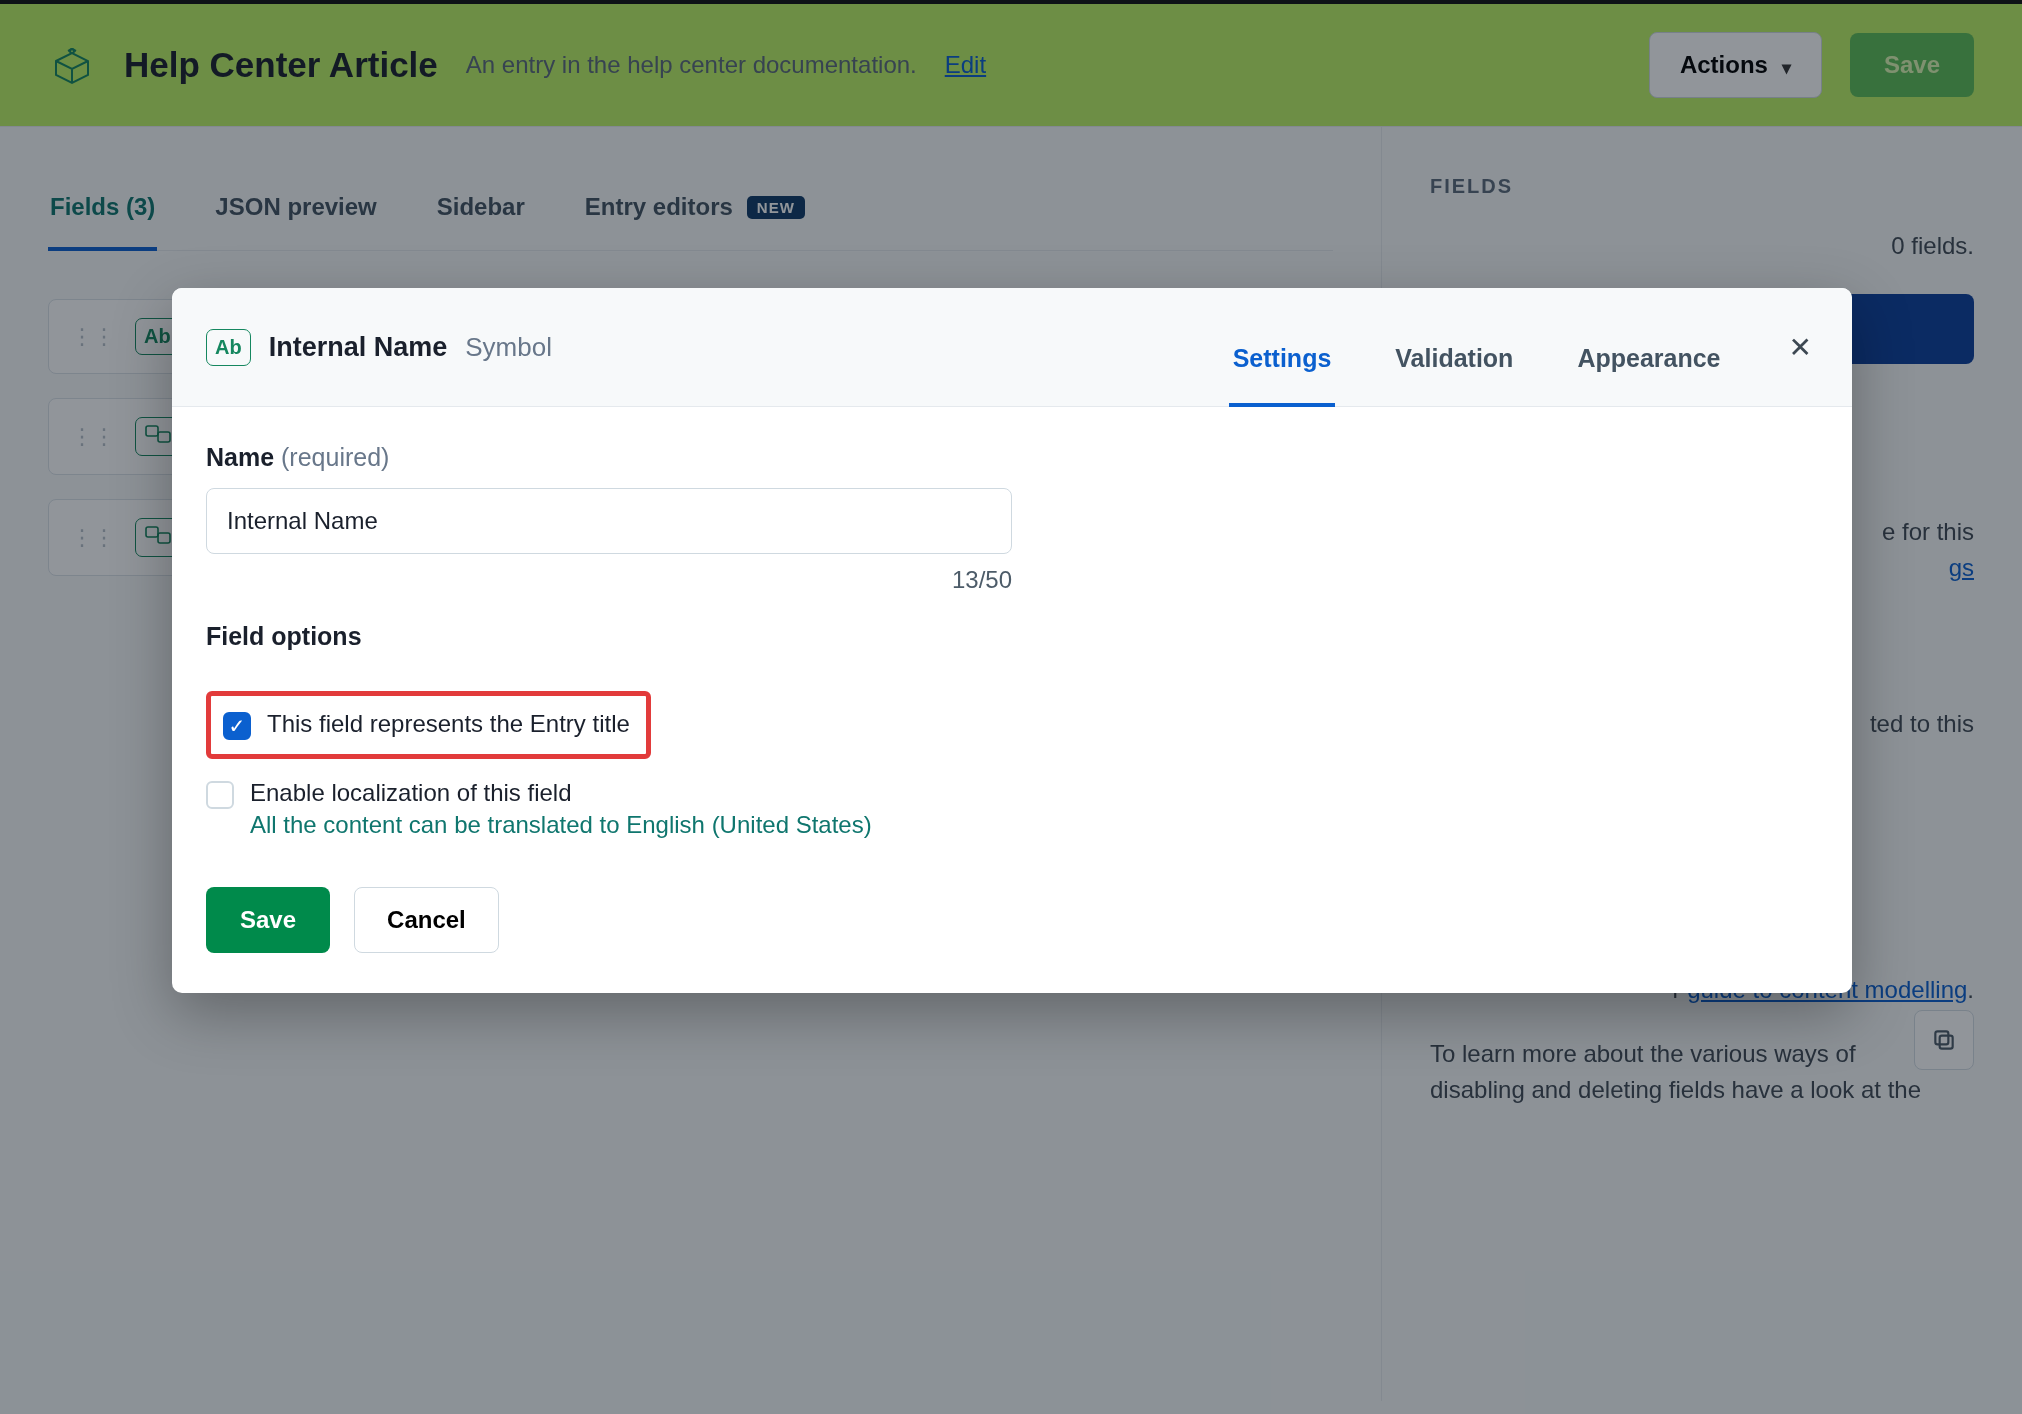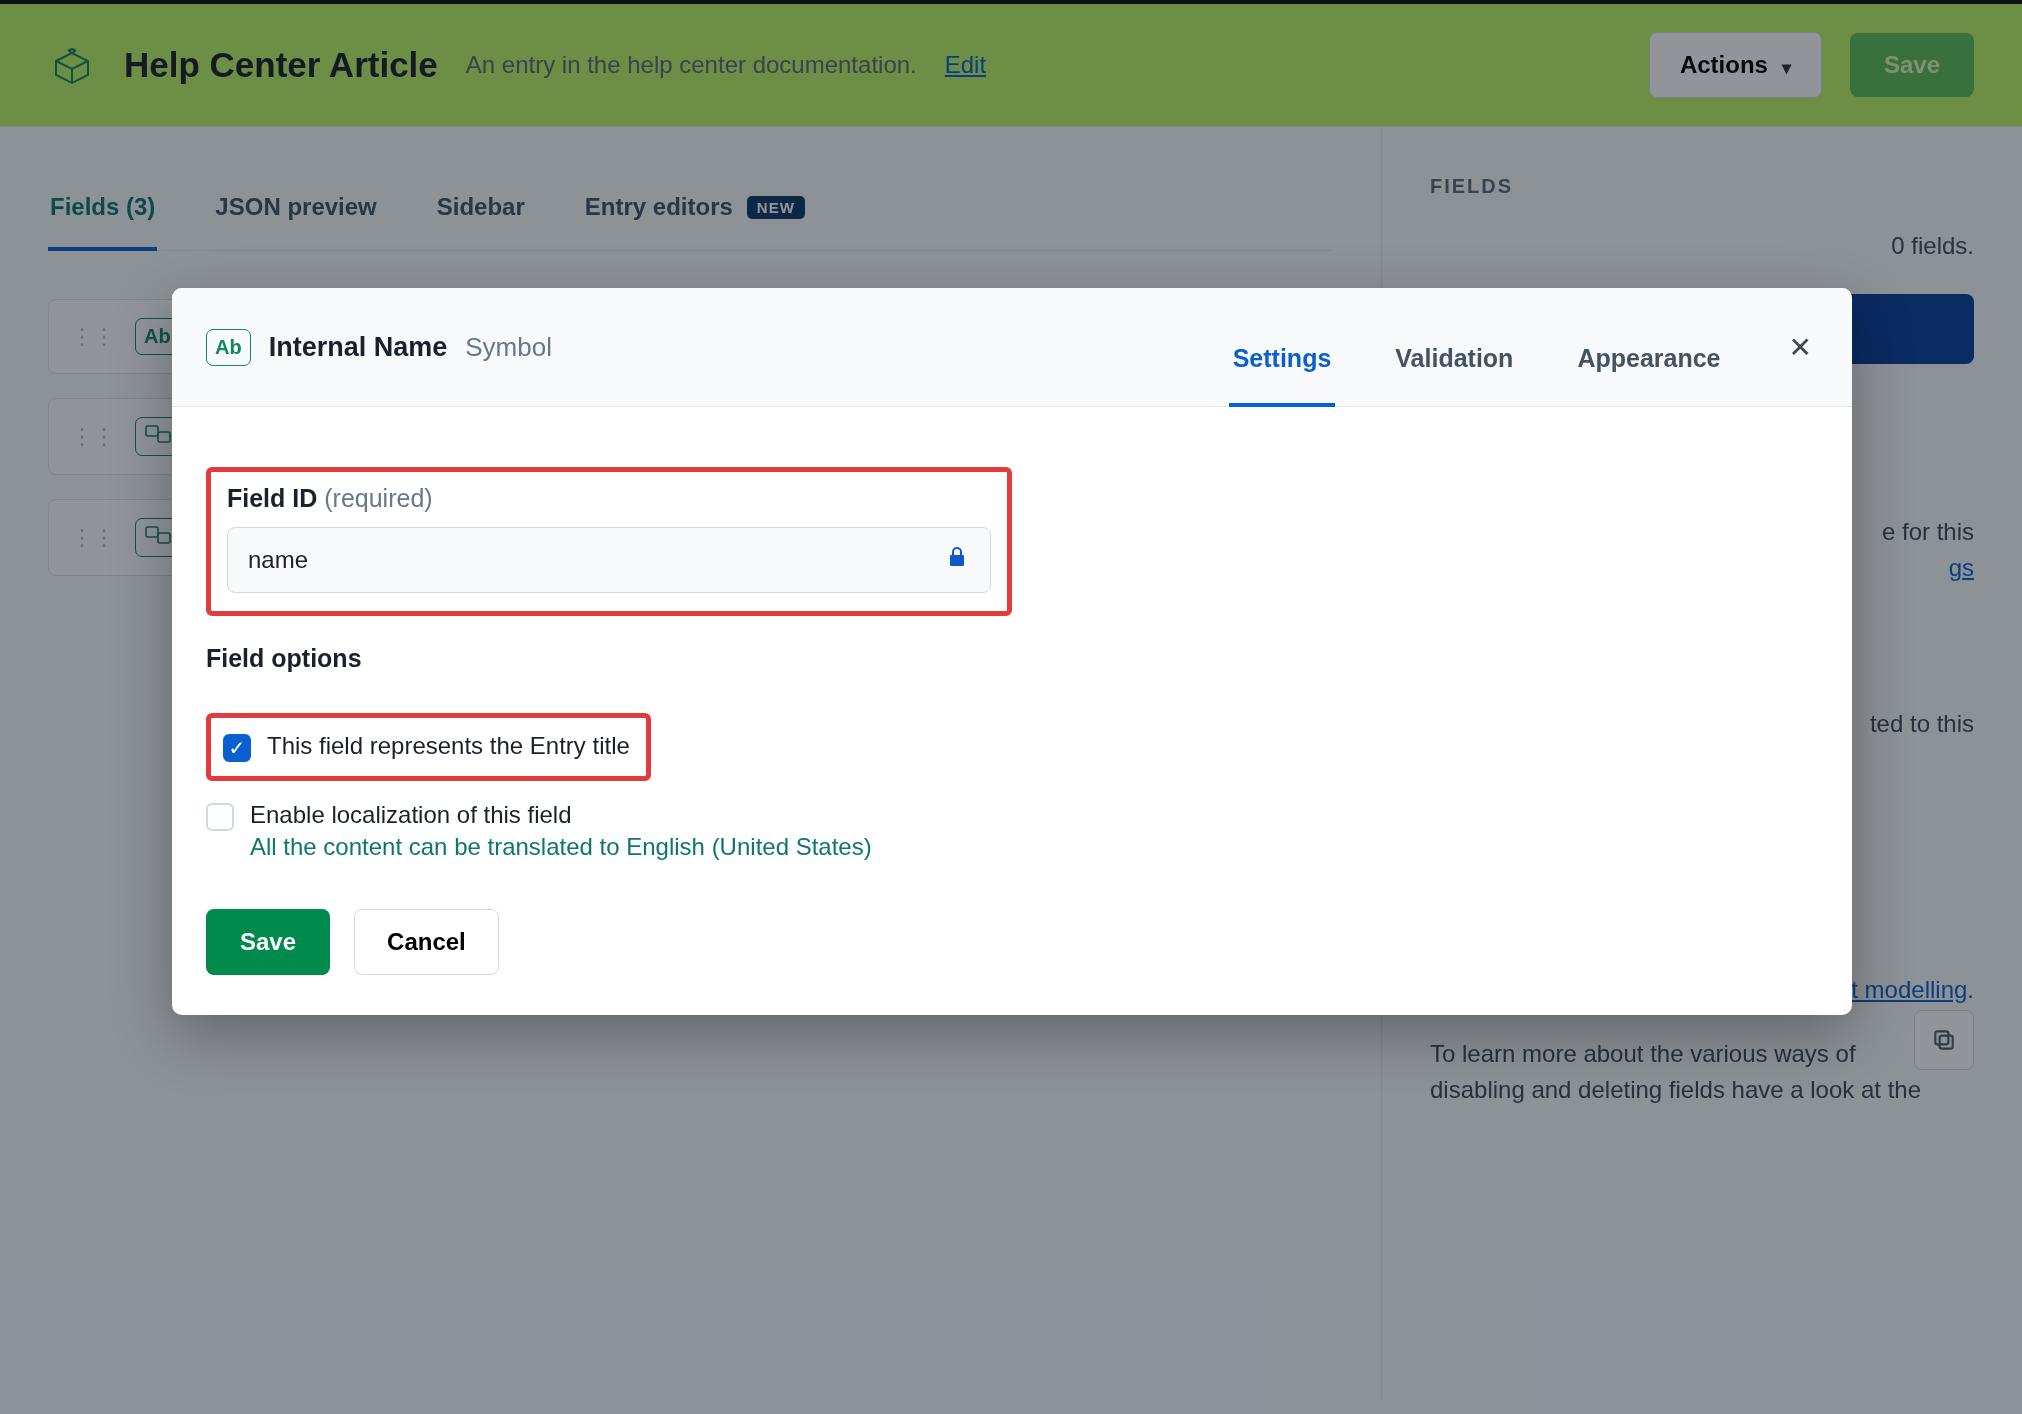--- a/index.html
+++ b/index.html
@@ -432,35 +432,29 @@
     <div class="modal-head-spacer"></div>
     <div class="modal-tabs-wrap">
       <div class="modal-tab active">Settings</div>
       <div class="modal-tab">Validation</div>
       <div class="modal-tab">Appearance</div>
     </div>
     <span class="modal-close">✕</span>
   </div>
 
   <div class="modal-body">
-
-    <div class="form-group highlight-box">
+    <div class="form-group">
       <label class="form-label">
-        <span>Field ID</span>
+        <span>Name</span>
         <span class="form-req">(required)</span>
       </label>
-      <div class="locked-input-wrap">
-        <input class="locked-input" readonly="" value="name" style="">
-        <span class="lock-icon">
-          <svg width="24" height="24" viewBox="0 0 24 24" fill="currentColor">
-            <path d="M7 10V7a5 5 0 0110 0v3h1a1 1 0 011 1v9a1 1 0 01-1 1H6a1 1 0 01-1-1v-9a1 1 0 011-1h1zm2 0h6V7a3 3 0 10-6 0v3z"></path>
-          </svg>
-        </span>
-      </div>
-    </div>
+      <input class="text-input" value="Internal Name" style="">
+      <div class="char-count">13/50</div>
+    </div>
+
 
     <div class="section-heading">Field options</div>
 
     <div class="highlight-box tight">
       <div class="checkbox-row">
         <span class="checkbox checked">✓</span>
         <span class="checkbox-label">This field represents the Entry title</span>
       </div>
     </div>
 

